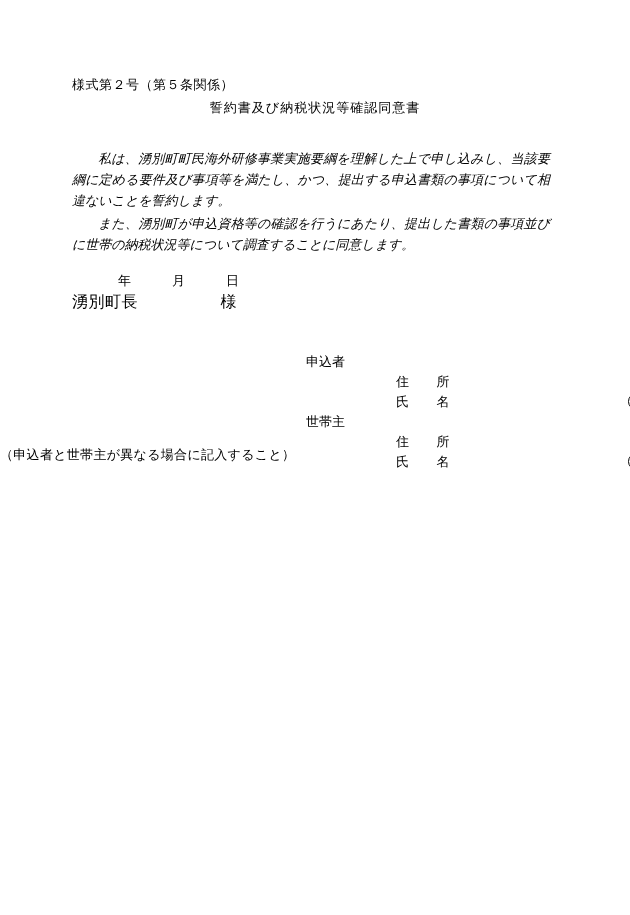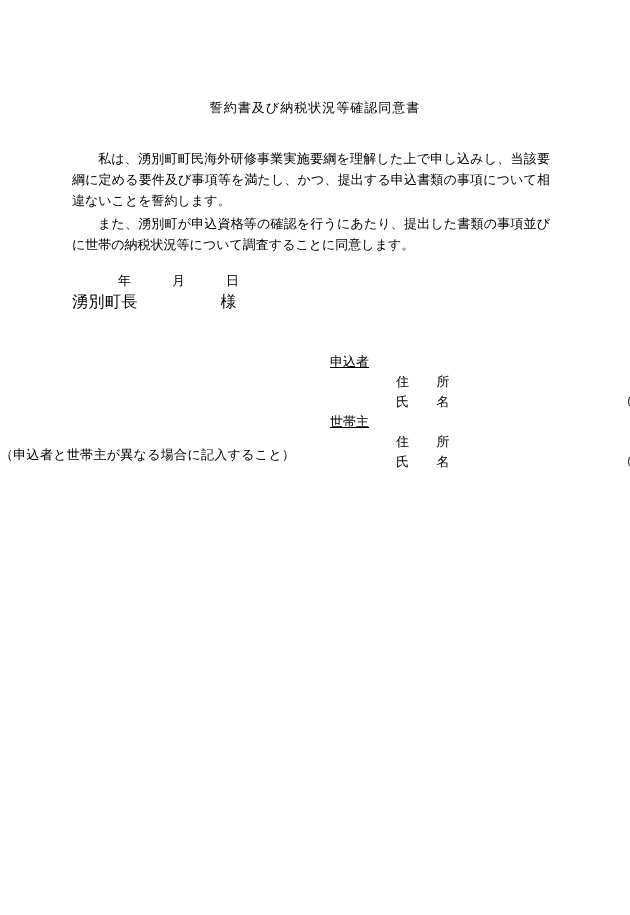--- a/index.html
+++ b/index.html
@@ -43,20 +43,21 @@
     left: 72px;
     top: 148px;
     width: 486px;
     font-size: 13px;
     line-height: 1.62;
     text-align: justify;
   }
   .para {
     margin: 0 8px 0 0;
     text-indent: 2em;
+    font-style: italic;
   }
   .para + .para {
     margin-top: 2px;
   }
   .date-line {
     position: absolute;
     left: 118px;
     top: 272px;
     font-size: 13px;
     white-space: pre;
@@ -72,24 +73,23 @@
     text-align: right;
   }
   .sig-block {
     position: absolute;
     left: 290px;
     top: 352px;
     width: 310px;
     font-size: 13px;
   }
   .sig-group-label {
-    margin-left: 40px;
+    margin-left: 16px;
     white-space: nowrap;
     line-height: 1.55;
-    text-decoration: underline;
   }
   .sig-row {
     margin-left: 106px;
     position: relative;
     white-space: nowrap;
     line-height: 1.55;
     height: 20px;
   }
   .sig-row .field-label {
     letter-spacing: 0.5px;
@@ -114,20 +114,21 @@
     width: 600px;
     font-size: 13px;
     letter-spacing: 0.3px;
   }
 </style>
 </head>
 <body>
 
 <div class="page">
 
+  <div class="form-number">様式第２号（第５条関係）</div>
 
   <div class="doc-title">誓約書及び納税状況等確認同意書</div>
 
   <div class="body-block">
     <p class="para">私は、湧別町町民海外研修事業実施要綱を理解した上で申し込みし、当該要綱に定める要件及び事項等を満たし、かつ、提出する申込書類の事項について相違ないことを誓約します。</p>
     <p class="para">また、湧別町が申込資格等の確認を行うにあたり、提出した書類の事項並びに世帯の納税状況等について調査することに同意します。</p>
   </div>
 
   <div class="date-line">年　　　月　　　日</div>
 

